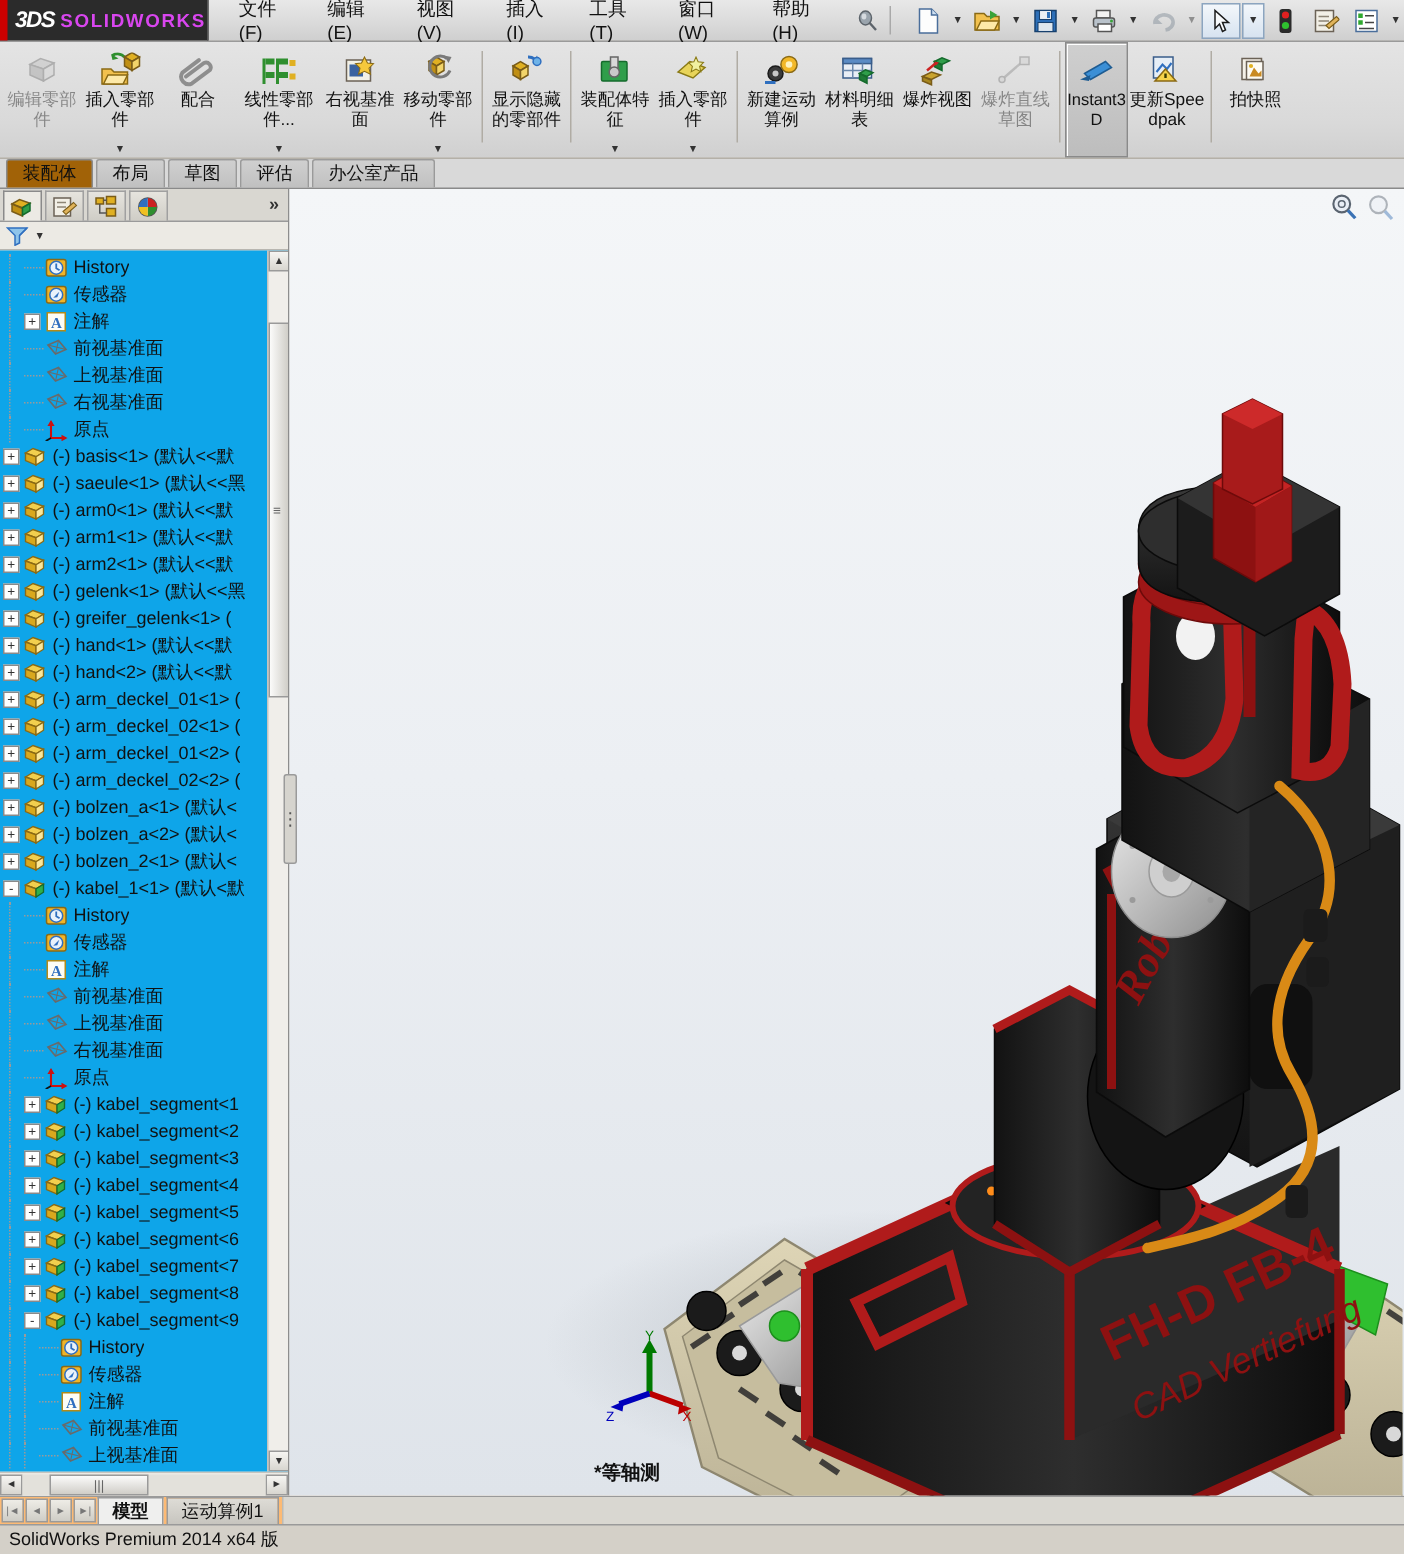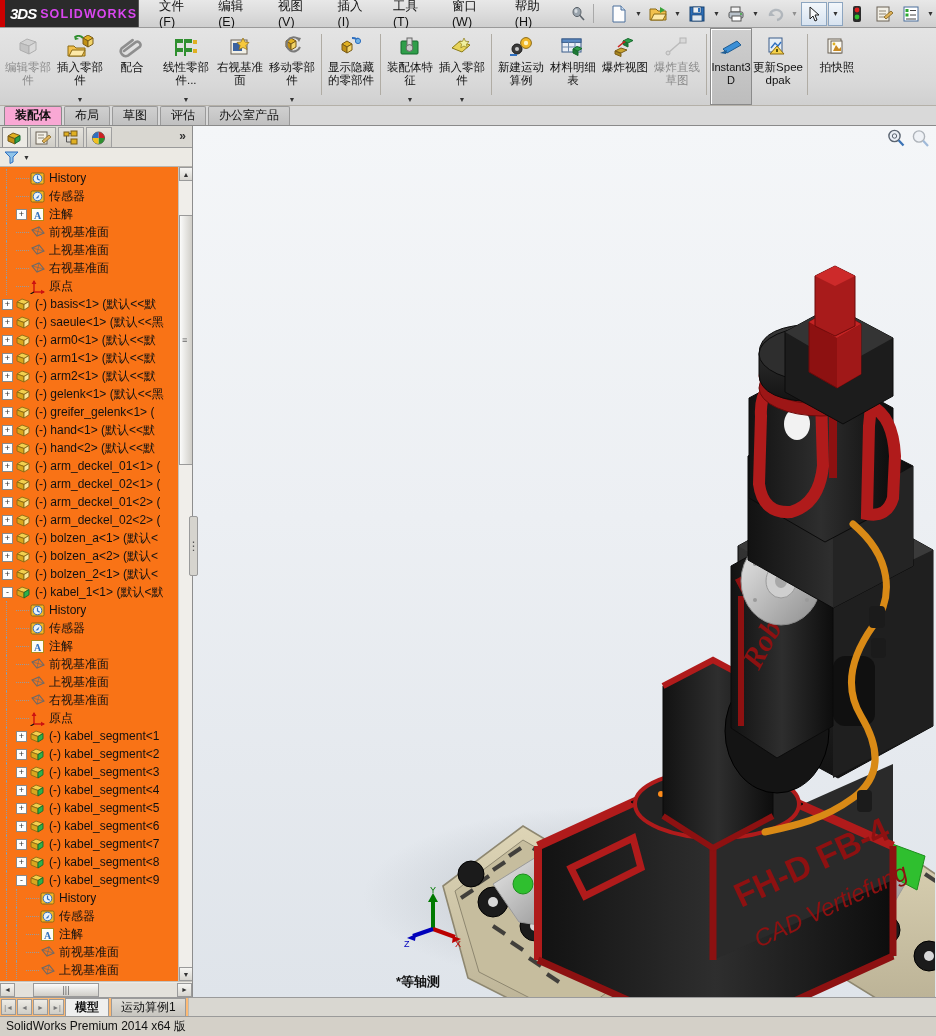--- a/index.html
+++ b/index.html
@@ -69,35 +69,35 @@
   .cmtabs {
     height: 20px; background:#d9d9d9; display:flex; align-items:flex-end;
     padding-left: 4px; border-bottom:1px solid #8a8a8a; position:relative;
   }
   .cmtab {
     font-size: 12px; padding: 1px 10px 2px 10px; margin-right:2px;
     border:1px solid #9a9a9a; border-bottom:none;
     background: linear-gradient(to bottom,#d0d0d0,#c0c0c0); color:#111; cursor:default;
     border-radius: 2px 2px 0 0; line-height: 15px;
   }
-  .cmtab.sel { background:#f9a8d4; border-color:#8a8a8a; position:relative; z-index:2; font-weight: bold; }
+  .cmtab.sel { background:#a16207; border-color:#8a8a8a; position:relative; z-index:2; font-weight: normal; }
 
   
   .body { flex: 1; display:flex; position:relative; background:#fff; }
 
   
   .leftpanel { width: 193px; display:flex; flex-direction:column; background:#eceae4; border-right:1px solid #8d8d8d; }
   .mgr-tabs { height: 22px; display:flex; align-items:flex-end; background:#d9d7d1; border-bottom:1px solid #9a9a9a; padding-left:2px; position:relative; }
   .mtab { width: 26px; height:20px; display:flex; align-items:center; justify-content:center;
     border:1px solid #a0a0a0; border-bottom:none; margin-right:2px; background: linear-gradient(to bottom,#e6e4de,#cfcdc6); }
   .mtab.sel { background:#eceae4; border-color:#8a8a8a; }
   .mtab-more { position:absolute; right:6px; top:3px; font-size:12px; font-weight:bold; color:#333; }
   .filterbar { height: 19px; background:#eceae4; border-bottom:1px solid #b8b6b0; display:flex; align-items:center; padding-left:4px; gap:4px; }
 
-  .tree { flex:1; overflow:hidden; position:relative; background:#f97316; }
+  .tree { flex:1; overflow:hidden; position:relative; background:#0ea5e9; }
   .tree-inner { padding: 2px 0 0 2px; }
   .trow { height: 18px; display:flex; align-items:center; white-space:nowrap; font-size:12px; color:#111; }
   .tdots { width:10px; height:18px; position:relative; flex:0 0 auto; }
   .exp { width:11px; height:11px; border:1px solid #8a8a8a; background:#fff; font-size:9px;
         line-height:9px; text-align:center; color:#333; flex:0 0 auto; margin-right:2px; font-family:"Liberation Sans",sans-serif; }
   .exp-spacer { width:13px; flex:0 0 auto; }
   .ticon { width:17px; height:16px; margin-right:3px; flex:0 0 auto; display:flex; align-items:center; justify-content:center; }
   .tlabel { overflow:hidden; }
 
   

